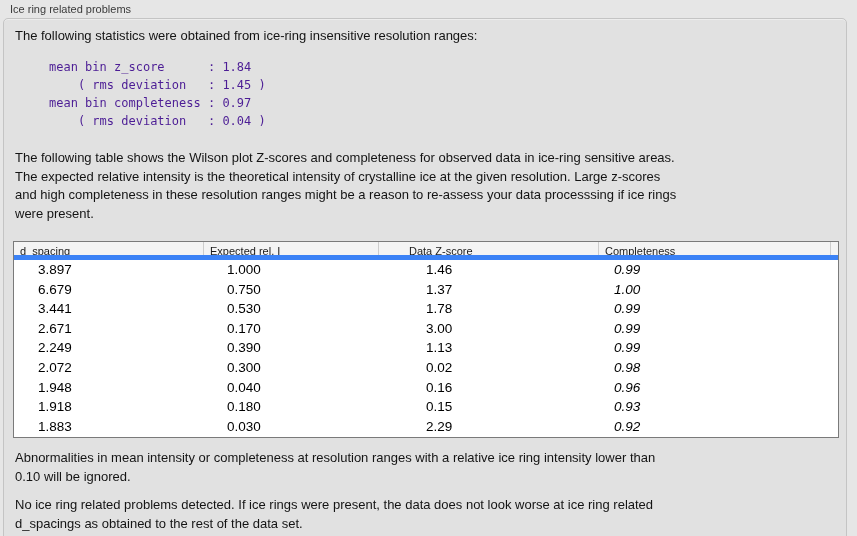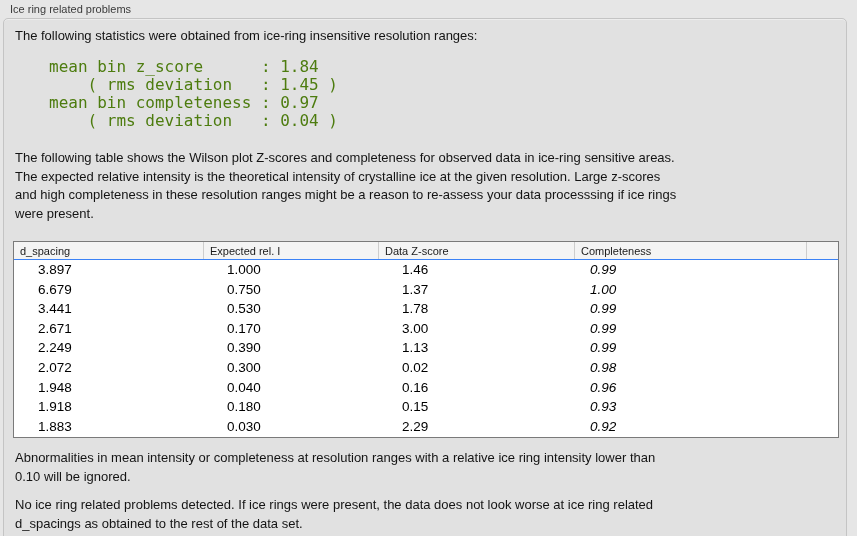--- a/index.html
+++ b/index.html
@@ -19,43 +19,43 @@
     box-shadow:inset 0 1px 0 #ededed;
     box-sizing:border-box;
   }
   .intro{
     position:absolute;left:11px;top:9px;
     font-size:13px;white-space:nowrap;
   }
   .stats{
     position:absolute;left:45px;top:39px;
     font-family:"DejaVu Sans Mono","Liberation Mono",monospace;
-    font-size:16px;line-height:18px;white-space:pre;color:#4d7c0f;
+    font-size:12px;line-height:18px;white-space:pre;color:#4c1d95;
   }
   .desc{
     position:absolute;left:11px;top:130px;
     font-size:13px;line-height:18.5px;
   }
   .desc div,.note div{white-space:nowrap;}
   .tbl{
     position:absolute;left:9px;top:222px;width:826px;height:197px;
     background:#ffffff;border:1px solid #7a7a7a;box-sizing:border-box;
     overflow:hidden;
   }
   .tbl-head{
     display:flex;height:18px;background:#f4f4f4;
-    border-bottom:1px solid #3b82f6;box-sizing:border-box;
+    border-bottom:5px solid #3b82f6;box-sizing:border-box;
   }
   .th{
     box-sizing:border-box;font-size:11px;color:#1a1a1a;
     padding:3px 0 0 6px;white-space:nowrap;overflow:hidden;
     border-right:1px solid #cdcdcd;
   }
   .th.c4{border-right:none;flex:1;}
-  .c0{width:190px;} .c1{width:175px;} .c2{width:196px;} .c3{width:232px;}
+  .c0{width:190px;} .c1{width:175px;} .c2{width:196px;margin-left:24px;} .c3{width:232px;}
   .tbl-body{position:relative;}
   .tr{display:flex;height:19.6px;}
   .td{
     box-sizing:border-box;font-size:13.5px;color:#000;
     padding-top:2px;white-space:nowrap;overflow:hidden;
   }
   .td.c0{padding-left:24px;}
   .td.c1{padding-left:23px;}
   .td.c2{padding-left:23px;}
   .td.c3{padding-left:15px;font-style:italic;}

